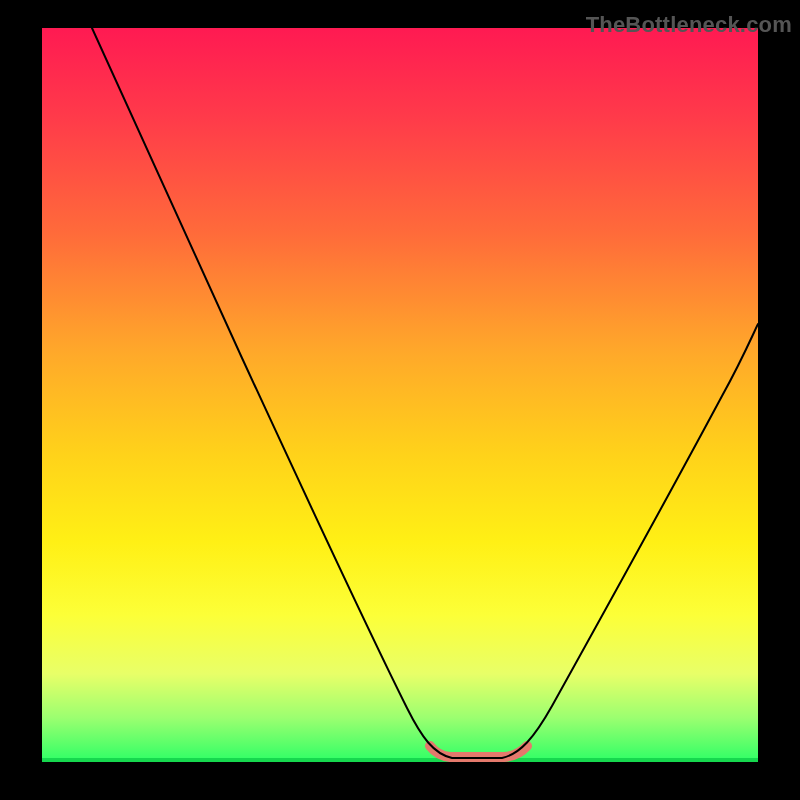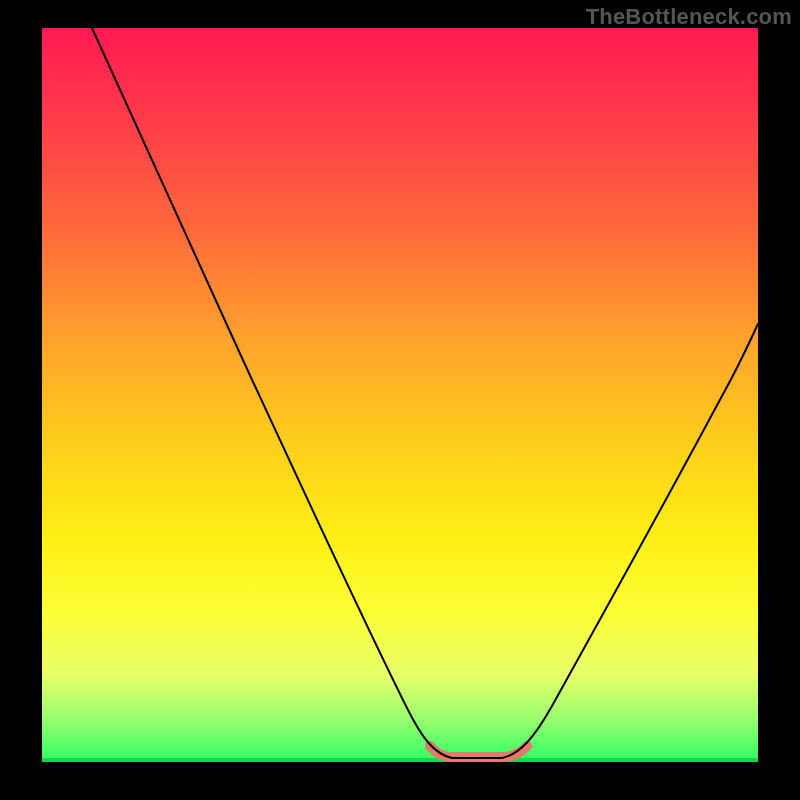--- a/index.html
+++ b/index.html
@@ -12,21 +12,21 @@
     font-family: Arial, Helvetica, sans-serif;
   }
   .frame {
     position: relative;
     width: 800px;
     height: 800px;
     background: #000;
   }
   .watermark {
     position: absolute;
-    top: 4px;
+    top: 12px;
     right: 8px;
     color: #555;
     font-size: 22px;
     font-weight: 600;
     letter-spacing: 0.2px;
     z-index: 10;
   }
   .plot-wrap {
     position: absolute;
     left: 42px;

